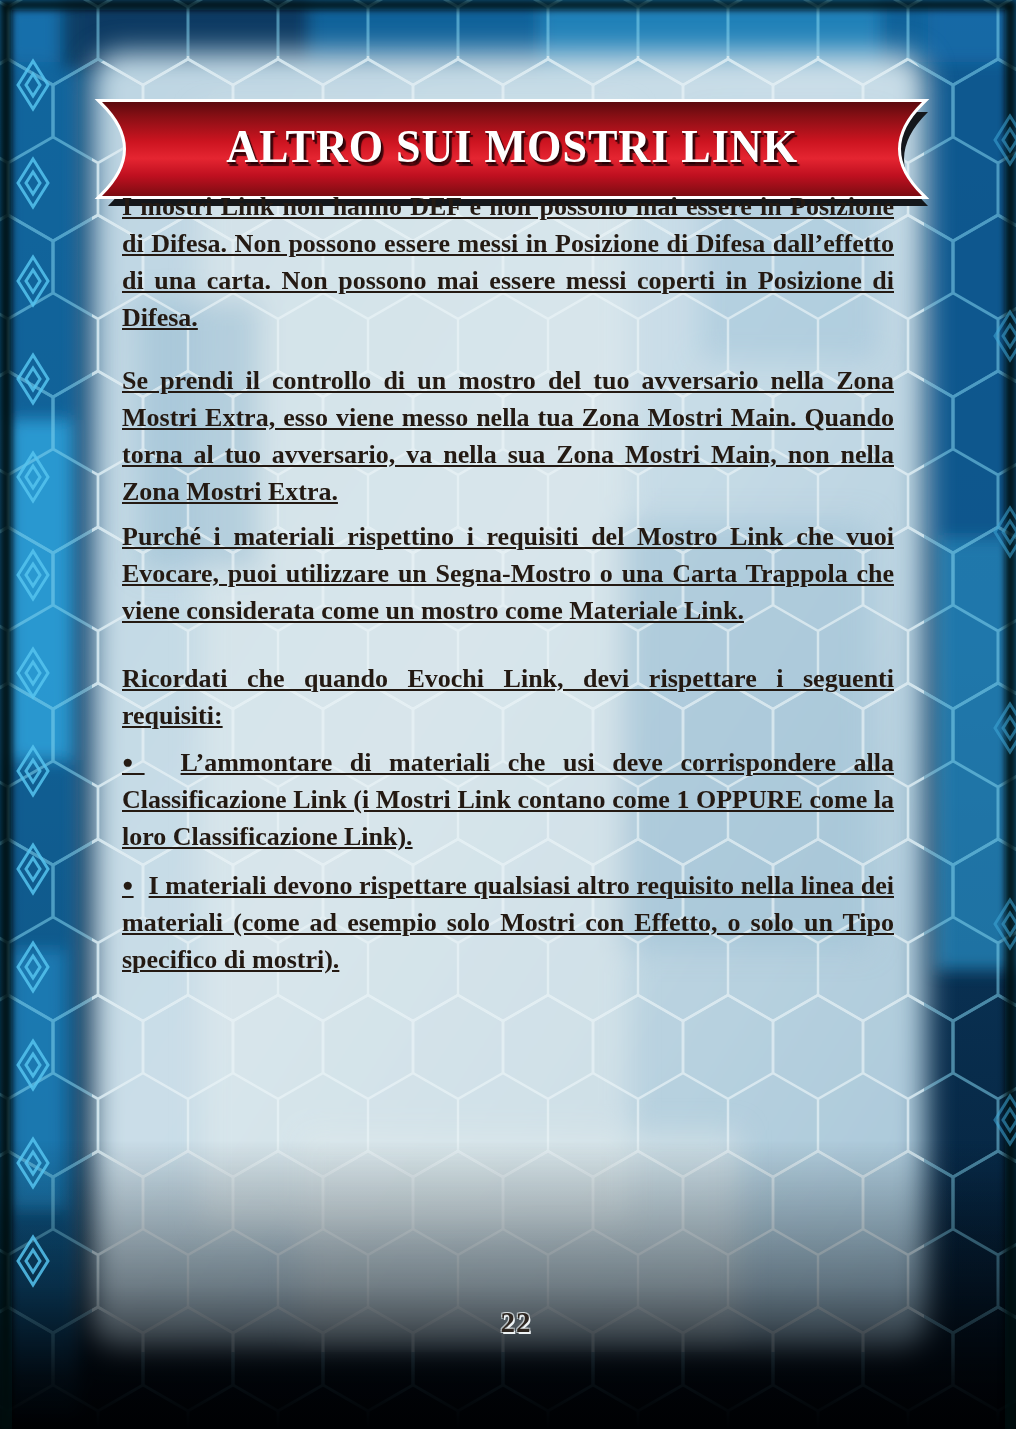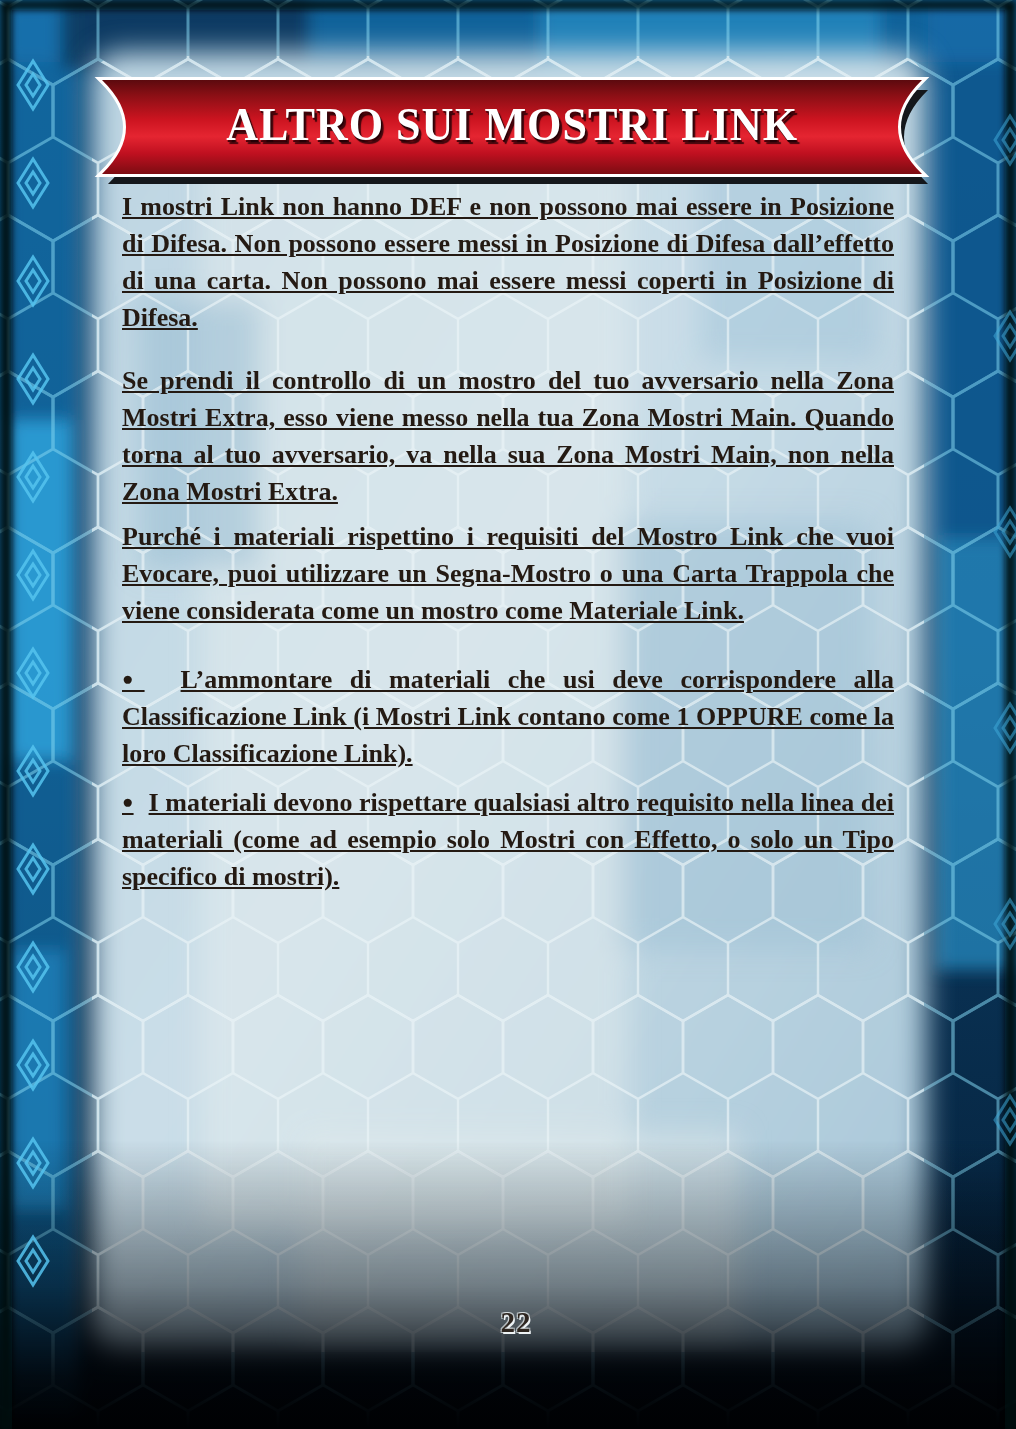--- a/index.html
+++ b/index.html
@@ -1,21 +1,21 @@
 <!DOCTYPE html>
 <html><head>
 <meta charset="utf-8">
 <style>
   html,body{margin:0;padding:0;background:#03101c;}
   .page{
     position:relative;width:1016px;height:1429px;overflow:hidden;
     font-family:"Liberation Serif", serif;background:#0c3d66;
   }
   .bg{position:absolute;left:0;top:0;width:1016px;height:1429px;display:block;}
-  .banner-wrap{position:absolute;left:94px;top:74px;width:836px;height:112px;}
+  .banner-wrap{position:absolute;left:94px;top:96px;width:836px;height:112px;}
   .banner-svg{position:absolute;left:0;top:0;display:block;}
   .banner-title{
     position:absolute;left:0;top:0;width:836px;height:100px;
     display:flex;align-items:center;justify-content:center;
   }
   .banner-title span{
     display:inline-block;color:#ffffff;font-weight:bold;font-size:47px;
     letter-spacing:1px;transform:scaleX(.94);white-space:nowrap;
     text-shadow:3px 4px 1px rgba(28,0,5,.8), 1px 2px 0 rgba(60,0,8,.9);
   }
@@ -176,20 +176,21 @@
     </svg>
     <div class="banner-title">
       <span>ALTRO SUI MOSTRI LINK</span>
     </div>
   </div>
 
   <div class="content">
     <p class="p1">I mostri Link non hanno DEF e non possono mai essere in Posizione di Difesa. Non possono essere messi in Posizione di Difesa dall’effetto di una carta. Non possono mai essere messi coperti in Posizione di Difesa.</p>
     <p class="p3">Se prendi il controllo di un mostro del tuo avversario nella Zona Mostri Extra, esso viene messo nella tua Zona Mostri Main. Quando torna al tuo avversario, va nella sua Zona Mostri Main, non nella Zona Mostri Extra.</p>
     <p class="p4">Purché i materiali rispettino i requisiti del Mostro Link che vuoi Evocare, puoi utilizzare un Segna-Mostro o una Carta Trappola che viene considerata come un mostro come Materiale Link.</p>
+    <p class="p5">Ricordati che quando Evochi Link, devi rispettare i seguenti requisiti:</p>
 
     <p class="bl1"><span class="dot gap-wide">●</span><span>L’ammontare di materiali che usi deve corrispondere alla Classificazione Link (i Mostri Link contano come 1 OPPURE come la loro Classificazione Link).</span></p>
     <p class="bl3"><span class="dot gap-narrow">●</span><span>I materiali devono rispettare qualsiasi altro requisito nella linea dei materiali (come ad esempio solo Mostri con Effetto, o solo un Tipo specifico di mostri).</span></p>
   </div>
 
   <div class="page-number">22</div>
 
 </div>
 
 </body></html>

